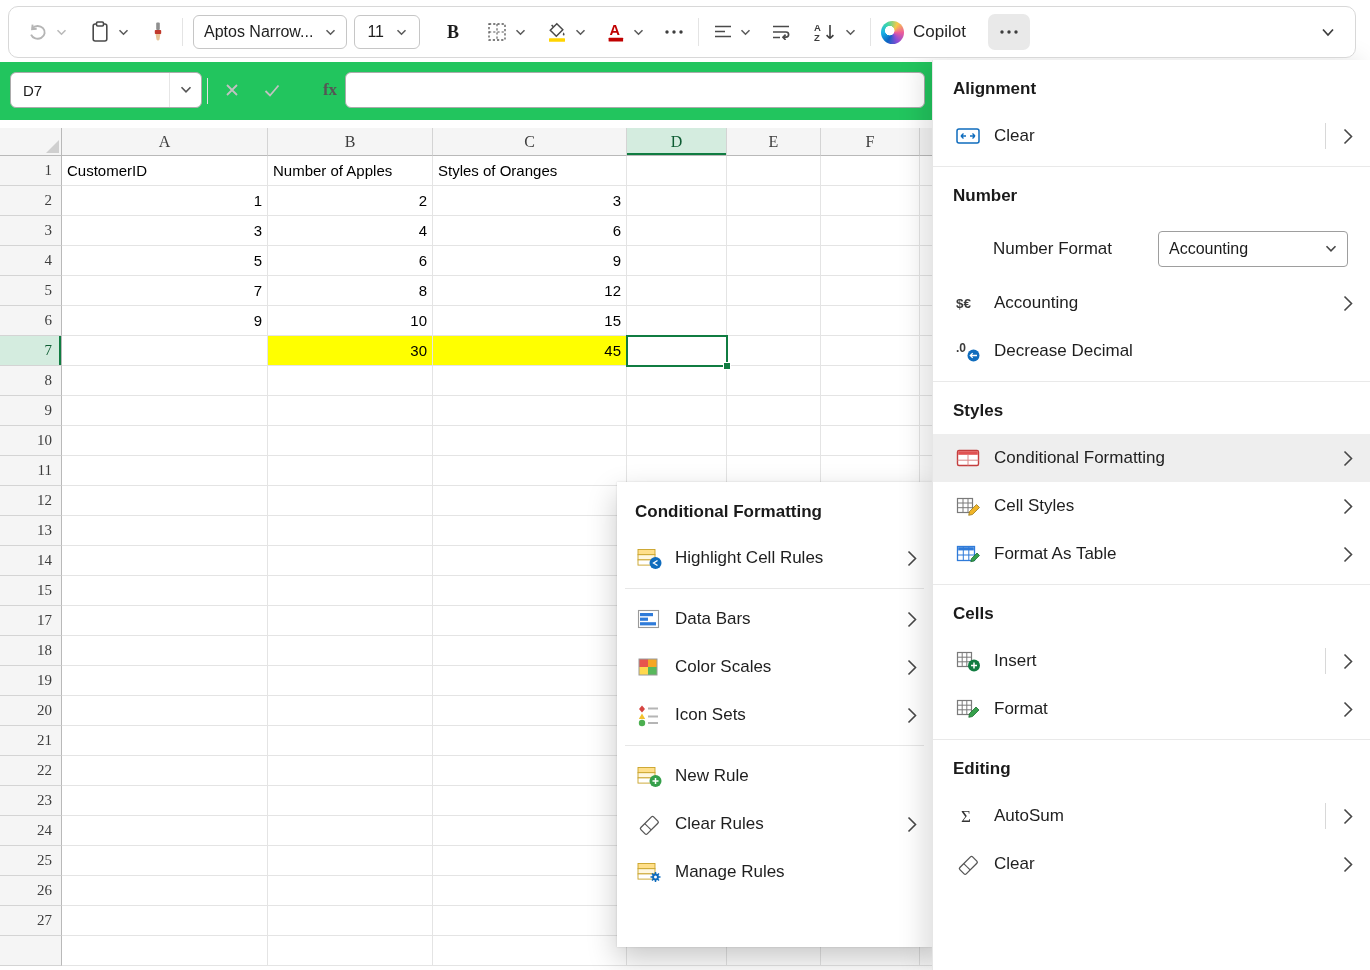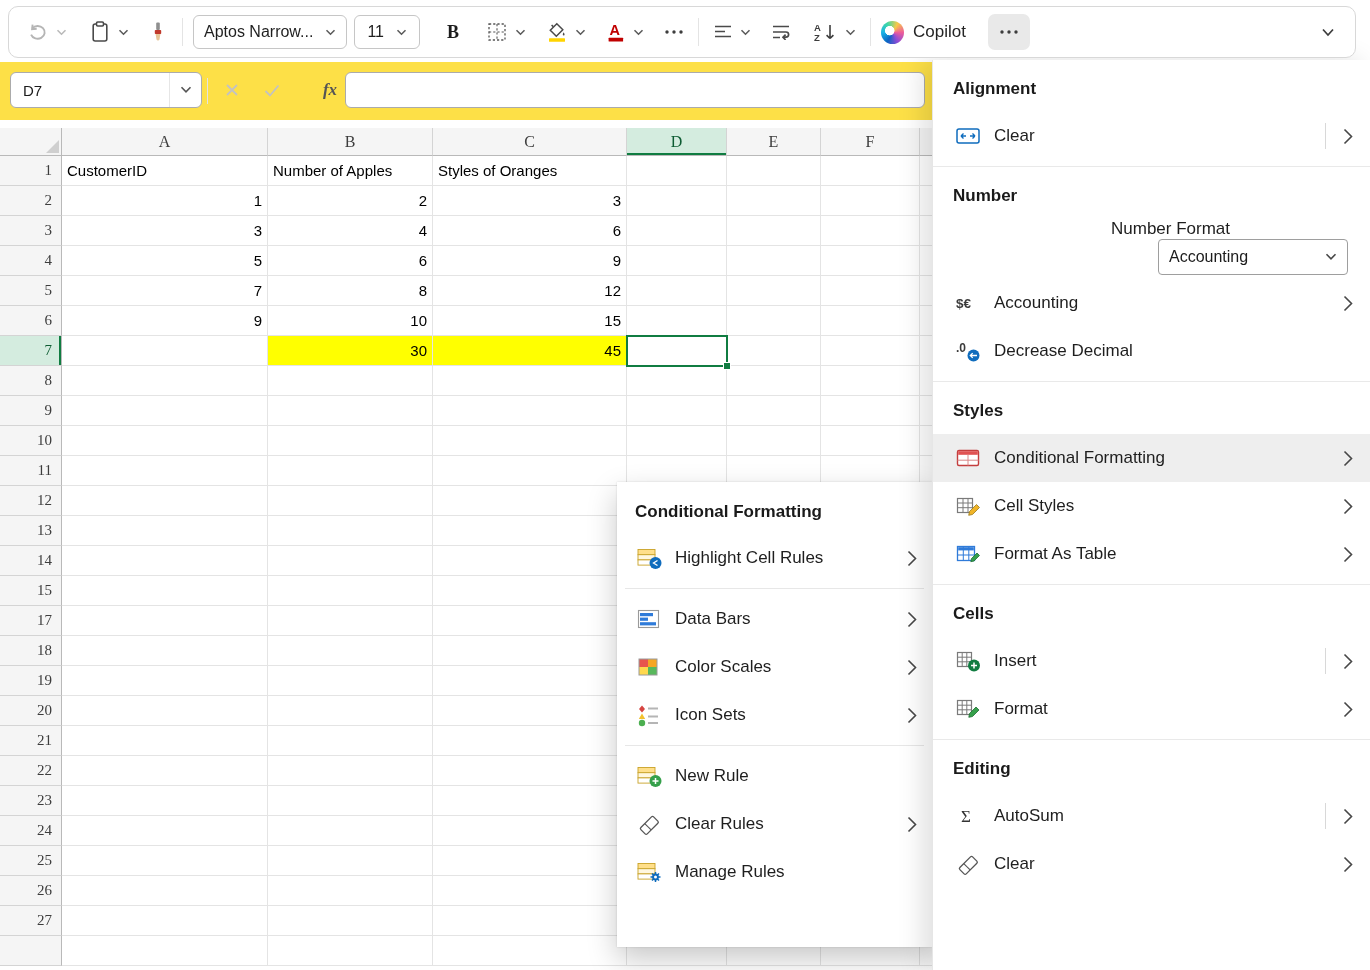--- a/index.html
+++ b/index.html
@@ -12,26 +12,26 @@
   .tb-btn{display:inline-flex;align-items:center;justify-content:center;height:36px;min-width:26px;border:none;background:none;padding:0 4px;cursor:pointer;}
   .tb-dd{min-width:18px;padding:0 2px;}
   .tb-sep{width:1px;height:28px;background:#e4e4e4;margin:0 10px;}
   .dd-box{display:flex;align-items:center;gap:12px;height:34px;border:1px solid #c6c6c6;border-radius:6px;padding:0 10px;font-size:16px;color:#1f1f1f;cursor:pointer;background:#fff;}
   .bold-b{font-family:"Liberation Serif",serif;font-weight:700;font-size:18px;color:#1c1c1c;}
   .copilot{display:inline-flex;align-items:center;gap:9px;border:none;background:none;cursor:pointer;font-size:17px;color:#242424;}
   .copilot-logo{width:23px;height:23px;border-radius:50%;display:inline-block;background:radial-gradient(circle at 38% 42%, #fff 0 4.5px, transparent 5px),conic-gradient(from 210deg,#0a64c2,#19b3e6,#41d8a5,#f7c948,#ee5d99,#8f4bd6,#0a64c2);}
   .tb-more-active{background:#e9e9e9;border-radius:7px;width:42px;height:36px;}
 
   
-  .fbar{position:absolute;left:0;top:62px;width:932px;height:58px;background:#fde047;z-index:5;}
+  .fbar{position:absolute;left:0;top:62px;width:932px;height:58px;background:#22c55e;z-index:5;}
   .namebox{position:absolute;left:10px;top:10px;width:192px;height:36px;border:1px solid #ababab;border-radius:6px;display:flex;align-items:center;font-size:15px;color:#1b1b1b;padding-left:12px;cursor:pointer;background:#fff;}
   .nb-chev{margin-left:auto;display:flex;align-items:center;justify-content:center;width:32px;height:100%;border-left:1px solid #e6e6e6;}
   .fbar-sep{position:absolute;left:207px;top:16px;width:1px;height:26px;background:#e3e3e3;}
   .fbtn{position:absolute;top:10px;width:36px;height:36px;display:flex;align-items:center;justify-content:center;border:none;background:none;cursor:pointer;}
-  .fx{font-family:"Liberation Serif",serif;font-style:italic;font-weight:700;font-size:17px;color:#555;margin-left:36px;}
+  .fx{font-family:"Liberation Serif",serif;font-weight:700;font-size:17px;color:#555;margin-left:36px;}
   .finput{position:absolute;left:345px;top:10px;width:580px;height:36px;border:1px solid #ababab;border-radius:6px;background:#fff;display:flex;align-items:center;padding:0 10px;font-size:15px;}
 
   
   .sheet{position:absolute;left:0;top:128px;width:932px;height:842px;overflow:hidden;background:#fff;z-index:1;}
   .sheet-headrow{display:flex;height:28px;}
   .sheet-corner{width:62px;height:28px;background:#f5f5f5;border-right:1px solid #b9b9b9;border-bottom:1px solid #b9b9b9;position:relative;cursor:pointer;}
   .sheet-corner::after{content:"";position:absolute;right:2px;bottom:2px;width:0;height:0;border-left:13px solid transparent;border-bottom:13px solid #cfcfcf;}
   .col-head{height:28px;background:#f5f5f5;border-right:1px solid #d4d4d4;border-bottom:1px solid #b9b9b9;font-family:"Liberation Serif",serif;font-size:16px;color:#3d3d3d;display:flex;align-items:center;justify-content:center;cursor:pointer;flex:none;}
   .col-head.sel{background:#d4ecdf;box-shadow:inset 0 -2px 0 #107c41;color:#0e5c33;}
   .sheet-row{display:flex;height:30px;}
@@ -55,21 +55,21 @@
   .panel{position:absolute;left:932px;top:60px;width:438px;height:910px;background:#fff;z-index:20;border-left:1px solid #e6e6e6;box-shadow:-10px 0 24px rgba(0,0,0,.12);padding-top:6px;overflow:hidden;}
   .p-title{height:46px;display:flex;align-items:center;padding-left:20px;font-size:17px;font-weight:700;color:#1a1a1a;}
   .p-item{height:48px;display:flex;align-items:center;padding-left:20px;cursor:pointer;}
   .p-item.hl{background:#eeeeee;}
   .p-icon{width:30px;display:flex;justify-content:center;}
   .p-label{margin-left:11px;font-size:17px;color:#1e1e1e;}
   .spacer{flex:1;}
   .splitbar{width:1px;height:26px;background:#d8d8d8;}
   .chev{width:44px;display:flex;justify-content:center;align-items:center;align-self:stretch;}
   .p-div{height:1px;background:#e9e9e9;margin:6px 0;}
-  .p-nf{height:60px;display:flex;align-items:center;padding-left:60px;padding-right:22px;flex-direction:column;}
+  .p-nf{height:60px;display:flex;align-items:center;padding-left:60px;padding-right:22px;}
   .p-nf-label{font-size:17px;color:#1e1e1e;}
   .p-select{margin-left:auto;width:190px;height:36px;border:1px solid #9e9e9e;border-radius:4px;display:flex;align-items:center;padding:0 10px;font-size:16px;color:#1b1b1b;cursor:pointer;background:#fff;}
   .p-select svg{margin-left:auto;}
 </style>
 </head>
 <body>
 
 <div class="app">
 
   <div class="toolbar">

